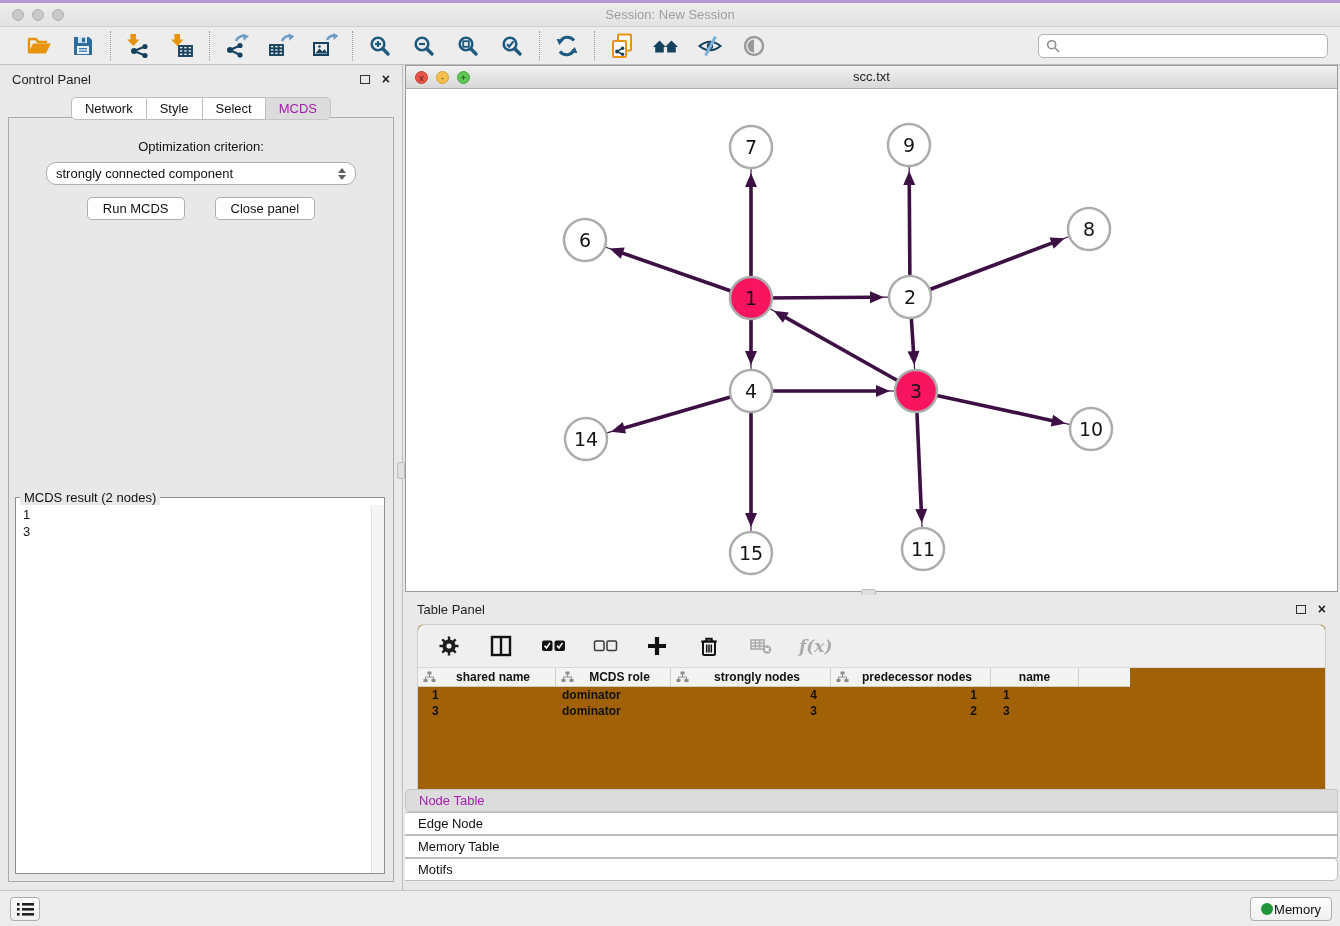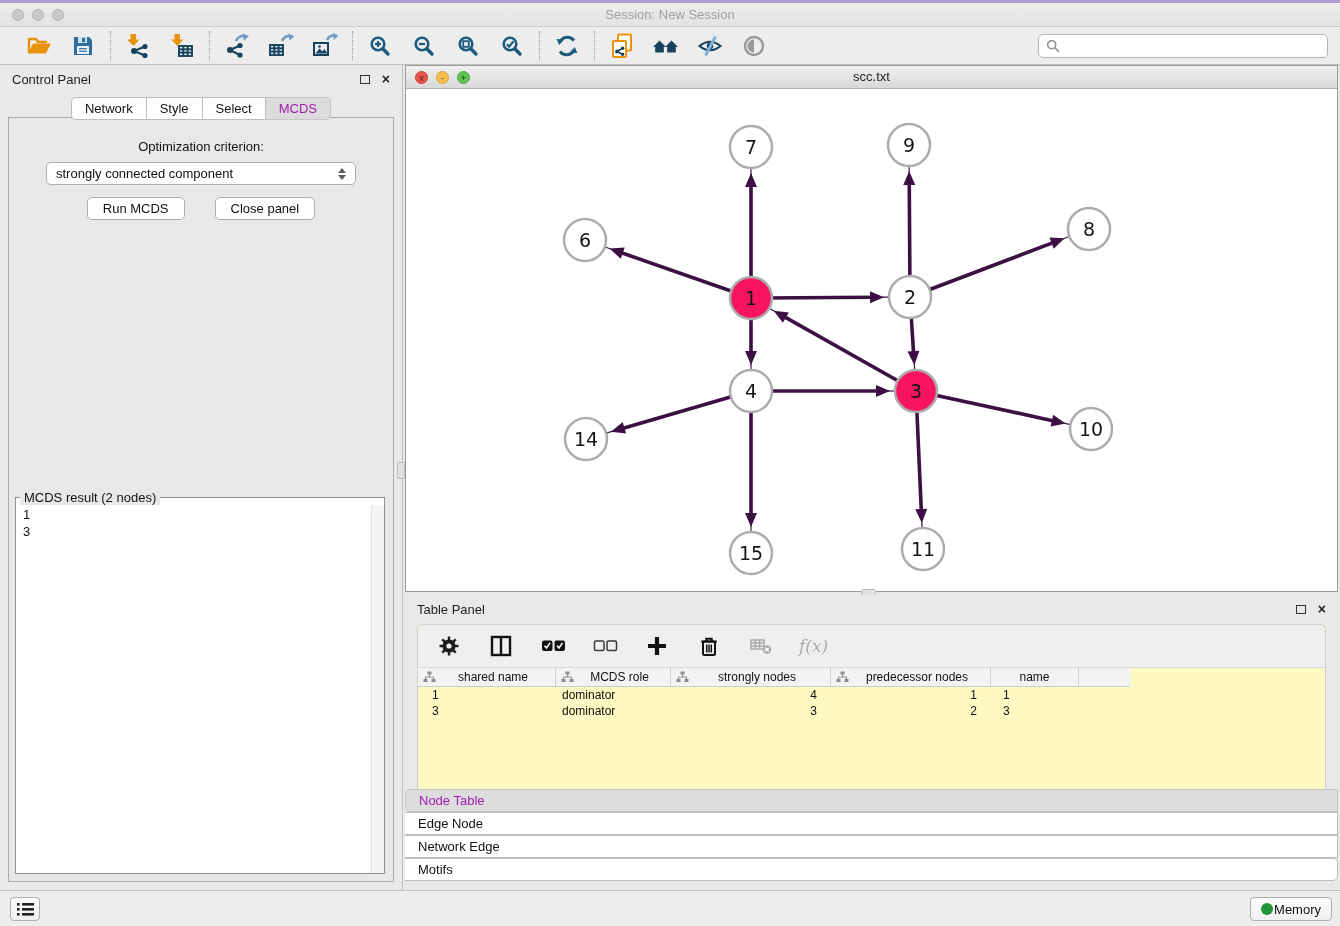--- a/index.html
+++ b/index.html
@@ -33,21 +33,21 @@
   .icon-close { font-size:14px; font-weight:bold; color:#222; line-height:12px; }
   .cp-tabs { position:absolute; top:32px; left:0; right:0; display:flex; justify-content:center; z-index:3; }
   .tabbtn { background:#fff; border:1px solid #BDBDBD; border-left:none; padding:3px 13px; font-size:13px; color:#111; }
   .tabbtn:first-child { border-left:1px solid #BDBDBD; border-radius:5px 0 0 5px; }
   .tabbtn:last-child { border-radius:0 5px 5px 0; }
   .tabbtn.disabled { background:#DCDCDC; color:#a21caf; border-color:#C6C6C6; }
   .cp-body { position:absolute; top:52px; left:8px; right:8px; bottom:8px;
              border:1px solid #ABABAB; background:#E8E8E8; }
   .opt-label { text-align:center; font-size:13px; margin-top:21px; color:#111; }
   .dropdown { margin:8px auto 0; width:310px; height:23px; background:#fff; border:1px solid #ADADAD;
-              border-radius:5px; display:flex; align-items:center; padding:0 9px; font-size:13px; color:#111; }
+              border-radius:10px; display:flex; align-items:center; padding:0 9px; font-size:13px; color:#111; }
   .stepper { margin-left:auto; display:flex; flex-direction:column; gap:2px; }
   .tri-up { width:0; height:0; border-left:4px solid transparent; border-right:4px solid transparent; border-bottom:5px solid #5E5E5E; }
   .tri-down { width:0; height:0; border-left:4px solid transparent; border-right:4px solid transparent; border-top:5px solid #5E5E5E; }
   .btnrow { display:flex; justify-content:center; gap:30px; margin-top:12px; }
   .btn { background:#fff; border:1px solid #ADADAD; border-radius:5px; padding:3px 15px; font-size:13px; color:#111; }
   fieldset.result { position:absolute; left:6px; right:8px; top:372px; bottom:7px;
                     border:1px solid #8F8F8F; background:#fff; padding:0; }
   fieldset.result legend { font-size:13px; color:#111; margin-left:4px; padding:0 4px; background:#E8E8E8; }
   .result-list { font-size:13px; color:#111; padding:1px 7px; line-height:17px; }
   .scroll-track { position:absolute; top:0; right:0; bottom:0; width:13px; background:#F5F5F5; border-left:1px solid #E2E2E2; }
@@ -66,21 +66,21 @@
   .net-canvas { position:absolute; left:0; top:23px; right:0; bottom:0; }
   svg.graph text { font-family:"DejaVu Sans","Liberation Sans",sans-serif; font-size:19px; fill:#141414; }
 
   
   .grip-v { position:absolute; left:397px; top:462px; width:8px; height:17px; background:#E0E0E0; border:1px solid #BDBDBD; border-radius:2px; }
   .grip-h { position:absolute; left:861px; top:589px; width:15px; height:7px; background:#E0E0E0; border:1px solid #BDBDBD; border-radius:2px; }
 
   
   .table-panel { position:absolute; left:405px; top:595px; width:933px; height:295px; background:#E9E9E9; }
   .tp-content { position:absolute; left:12px; right:12px; top:29px; bottom:42px;
-                background:#fef9c3; border:1px solid #CFCFCF; border-radius:6px 6px 0 0; }
+                background:#a16207; border:1px solid #CFCFCF; border-radius:6px 6px 0 0;font-weight:bold; }
   .tp-toolbar { height:43px; display:flex; align-items:center; gap:24px; padding:0 17px;
                 background:#EFEFEF; border-bottom:1px solid #D8D8D8; border-radius:6px 6px 0 0; }
   .fx { font-family:"DejaVu Serif","Liberation Serif",serif; font-style:italic; font-size:17px; color:#ABABAB; }
   .tbl-header { display:flex; height:19px; background:#F3F3F3; border-bottom:1px solid #CCC;
                 font-size:12px; color:#111; width:712px; }
   .th { display:flex; align-items:center; padding:0 5px; border-right:1px solid #CFCFCF; }
   .th .lbl { flex:1; text-align:center; }
   .th.blank { border-right:none; }
   .tbl-row { display:flex; height:16px; font-size:12px; color:#111; align-items:center; }
   .c0 { width:138px; padding-left:14px; }
@@ -579,21 +579,21 @@
             <div class="c1">dominator</div>
             <div class="c2">3</div>
             <div class="c3">2</div>
             <div class="c4">3</div>
           </div>
         </div>
     </div>
     <div class="tp-tabs">
       <span class="tabbtn disabled">Node Table</span>
       <span class="tabbtn">Edge Node</span>
-      <span class="tabbtn">Network Edge</span>
+      <span class="tabbtn">Memory Table</span>
       <span class="tabbtn">Motifs</span>
     </div>
   </div>
 
   <div class="statusbar">
     <span class="sb-btn">
       <svg width="17" height="15" viewBox="0 0 17 15">
           <g fill="#222">
             <rect x="0" y="1" width="2.6" height="2.6"></rect>
             <rect x="5" y="1" width="12" height="2.6"></rect>

